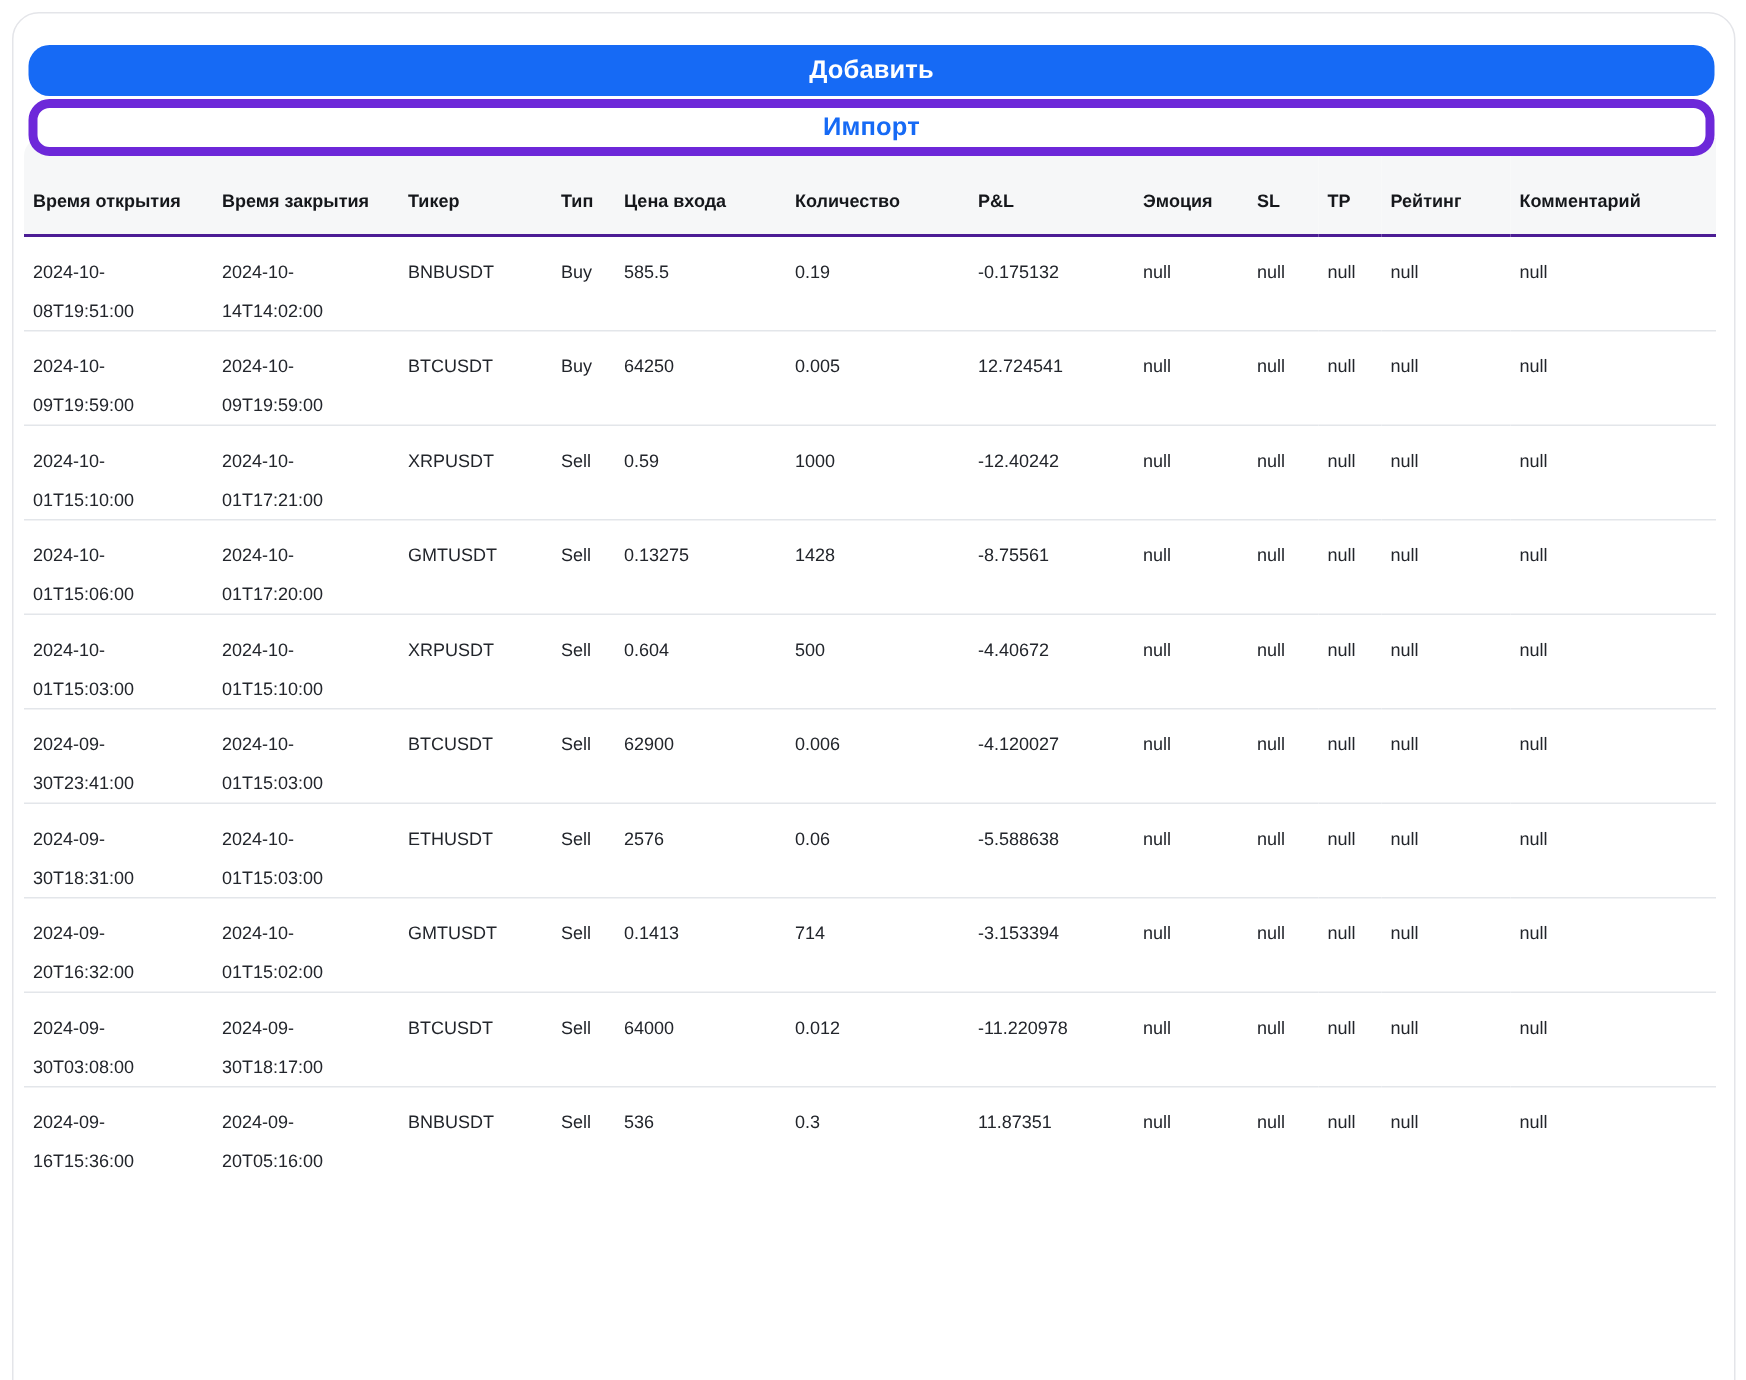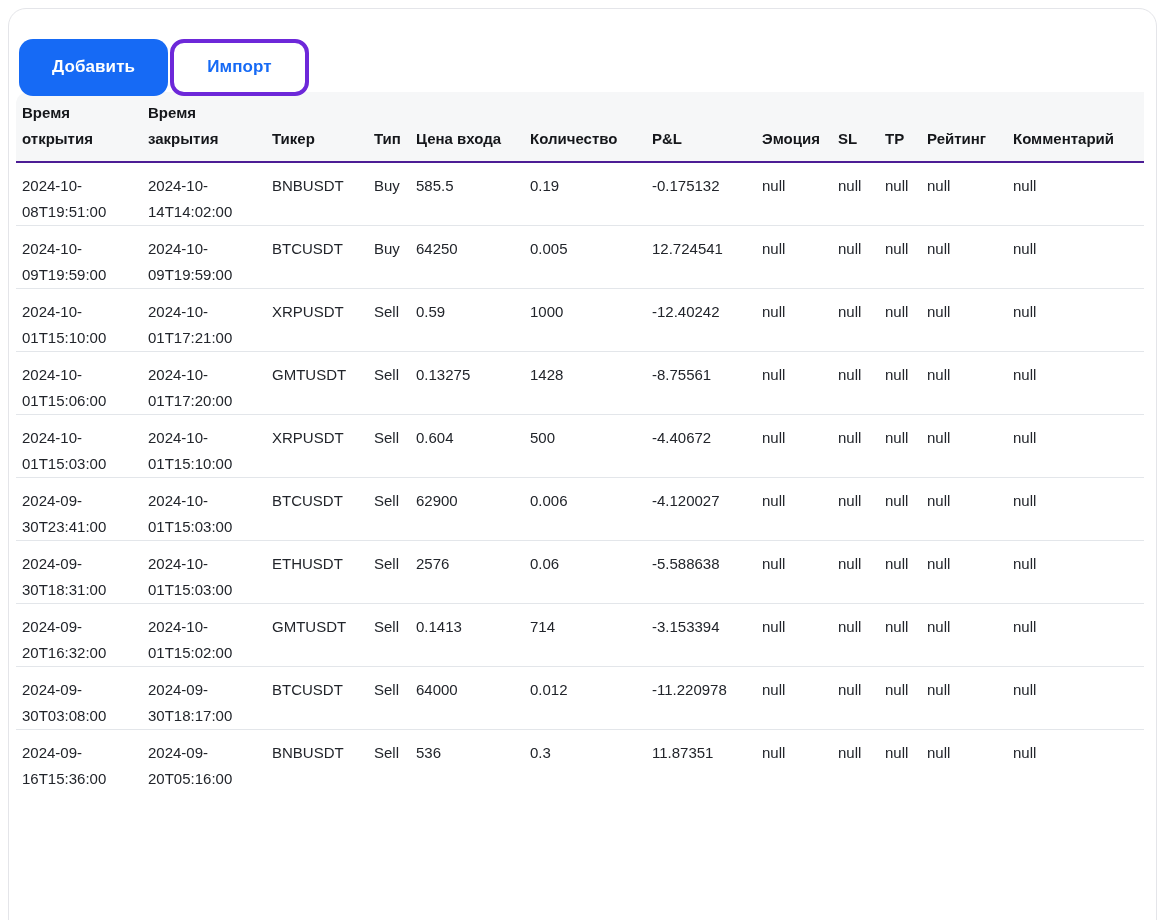--- a/index.html
+++ b/index.html
@@ -16,23 +16,23 @@
     width: 1149px; height: 940px;
     border: 1px solid #e4e5e9;
     border-radius: 18px;
     background: #ffffff;
     padding: 0 13px 0 7px;
     overflow: hidden;
   }
   .toolbar {
     padding: 21px 0 0 3px;
     display: flex;
-    align-items: center;
     gap: 2px;
     height: 95px;
+    flex-direction: column;
   }
   .btn {
     height: 57px;
     display: inline-flex;
     align-items: center;
     justify-content: center;
     border-radius: 14px;
     font-size: 17px;
     font-weight: 700;
     font-family: "Liberation Sans", sans-serif;
@@ -41,34 +41,34 @@
   }
   .btn-primary {
     background: #166af5;
     color: #ffffff;
     border: none;
     padding: 0 33px;
   }
   .btn-outline {
     background: #ffffff;
     color: #166af5;
-    border: 4px solid #6d28d9;
+    border: 6px solid #6d28d9;
     padding: 0 33px;
   }
   .table-wrap {
     width: 1128px;
     overflow: hidden;
     margin-top: -12px;
   }
   table {
     width: 1140px;
     table-layout: fixed;
     border-collapse: separate;
     border-spacing: 0;
-    font-size: 15px;
+    font-size: 12px;
   }
   thead th {
     background: #f6f7f8;
     font-weight: 700;
     color: #15171b;
     text-align: left;
     vertical-align: bottom;
     height: 64px;
     line-height: 26px;
     padding: 8px 6px 9px 6px;

